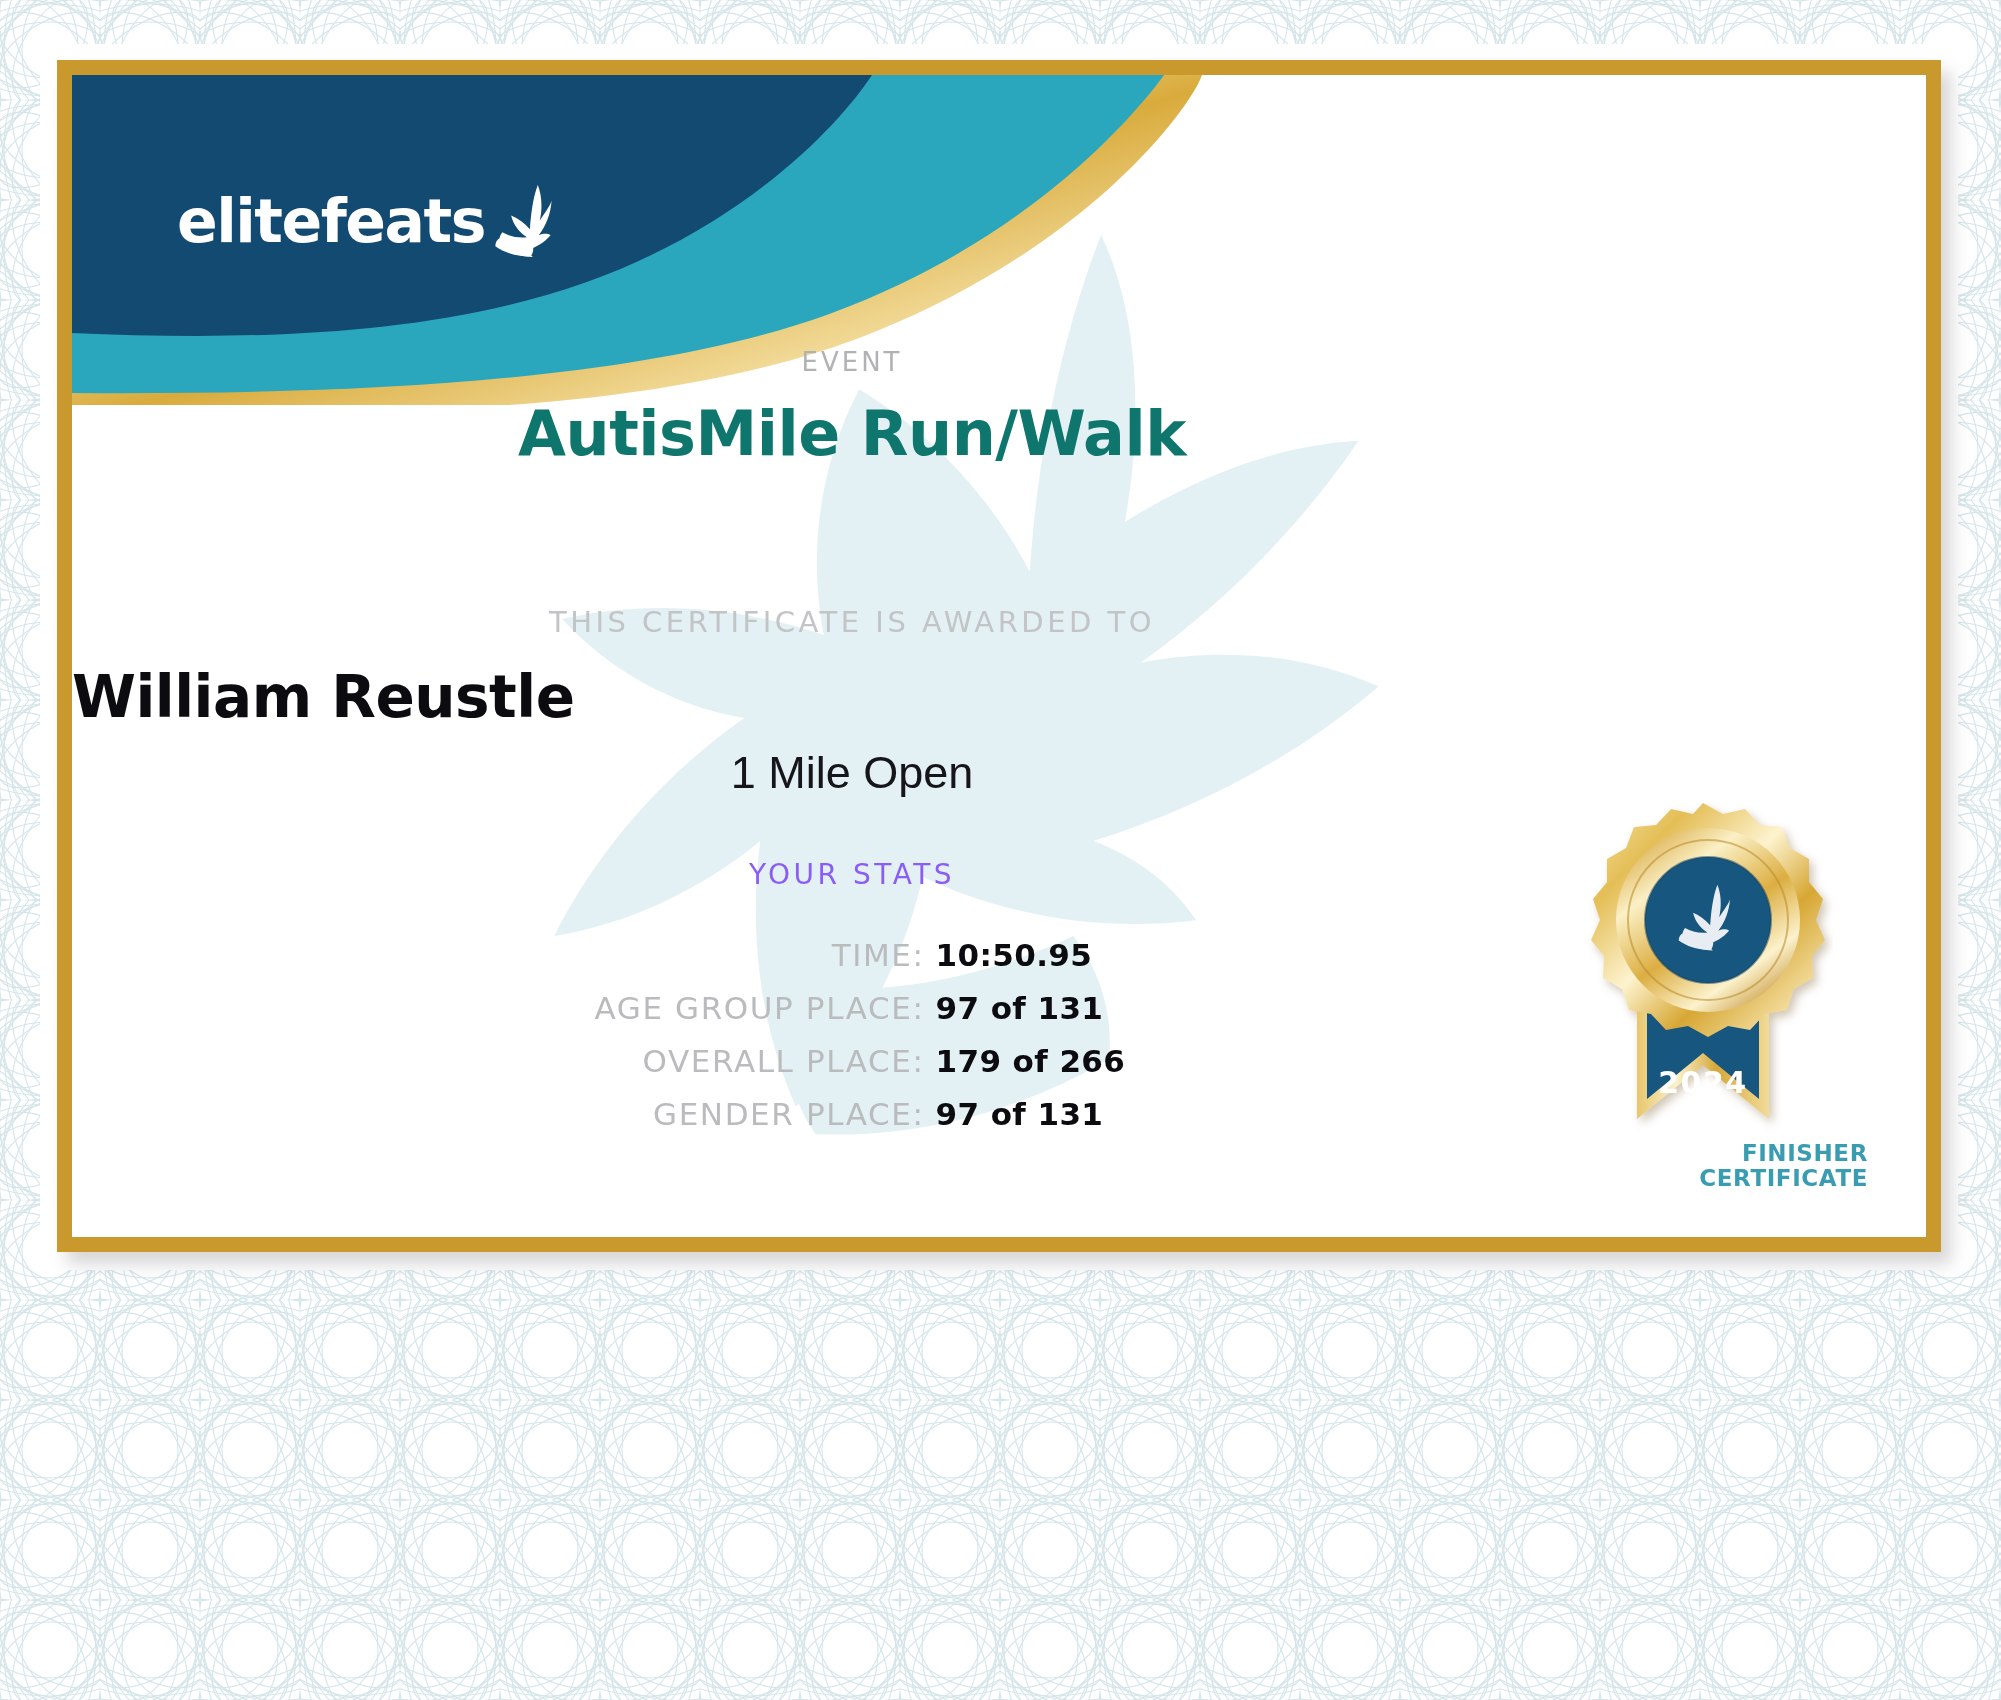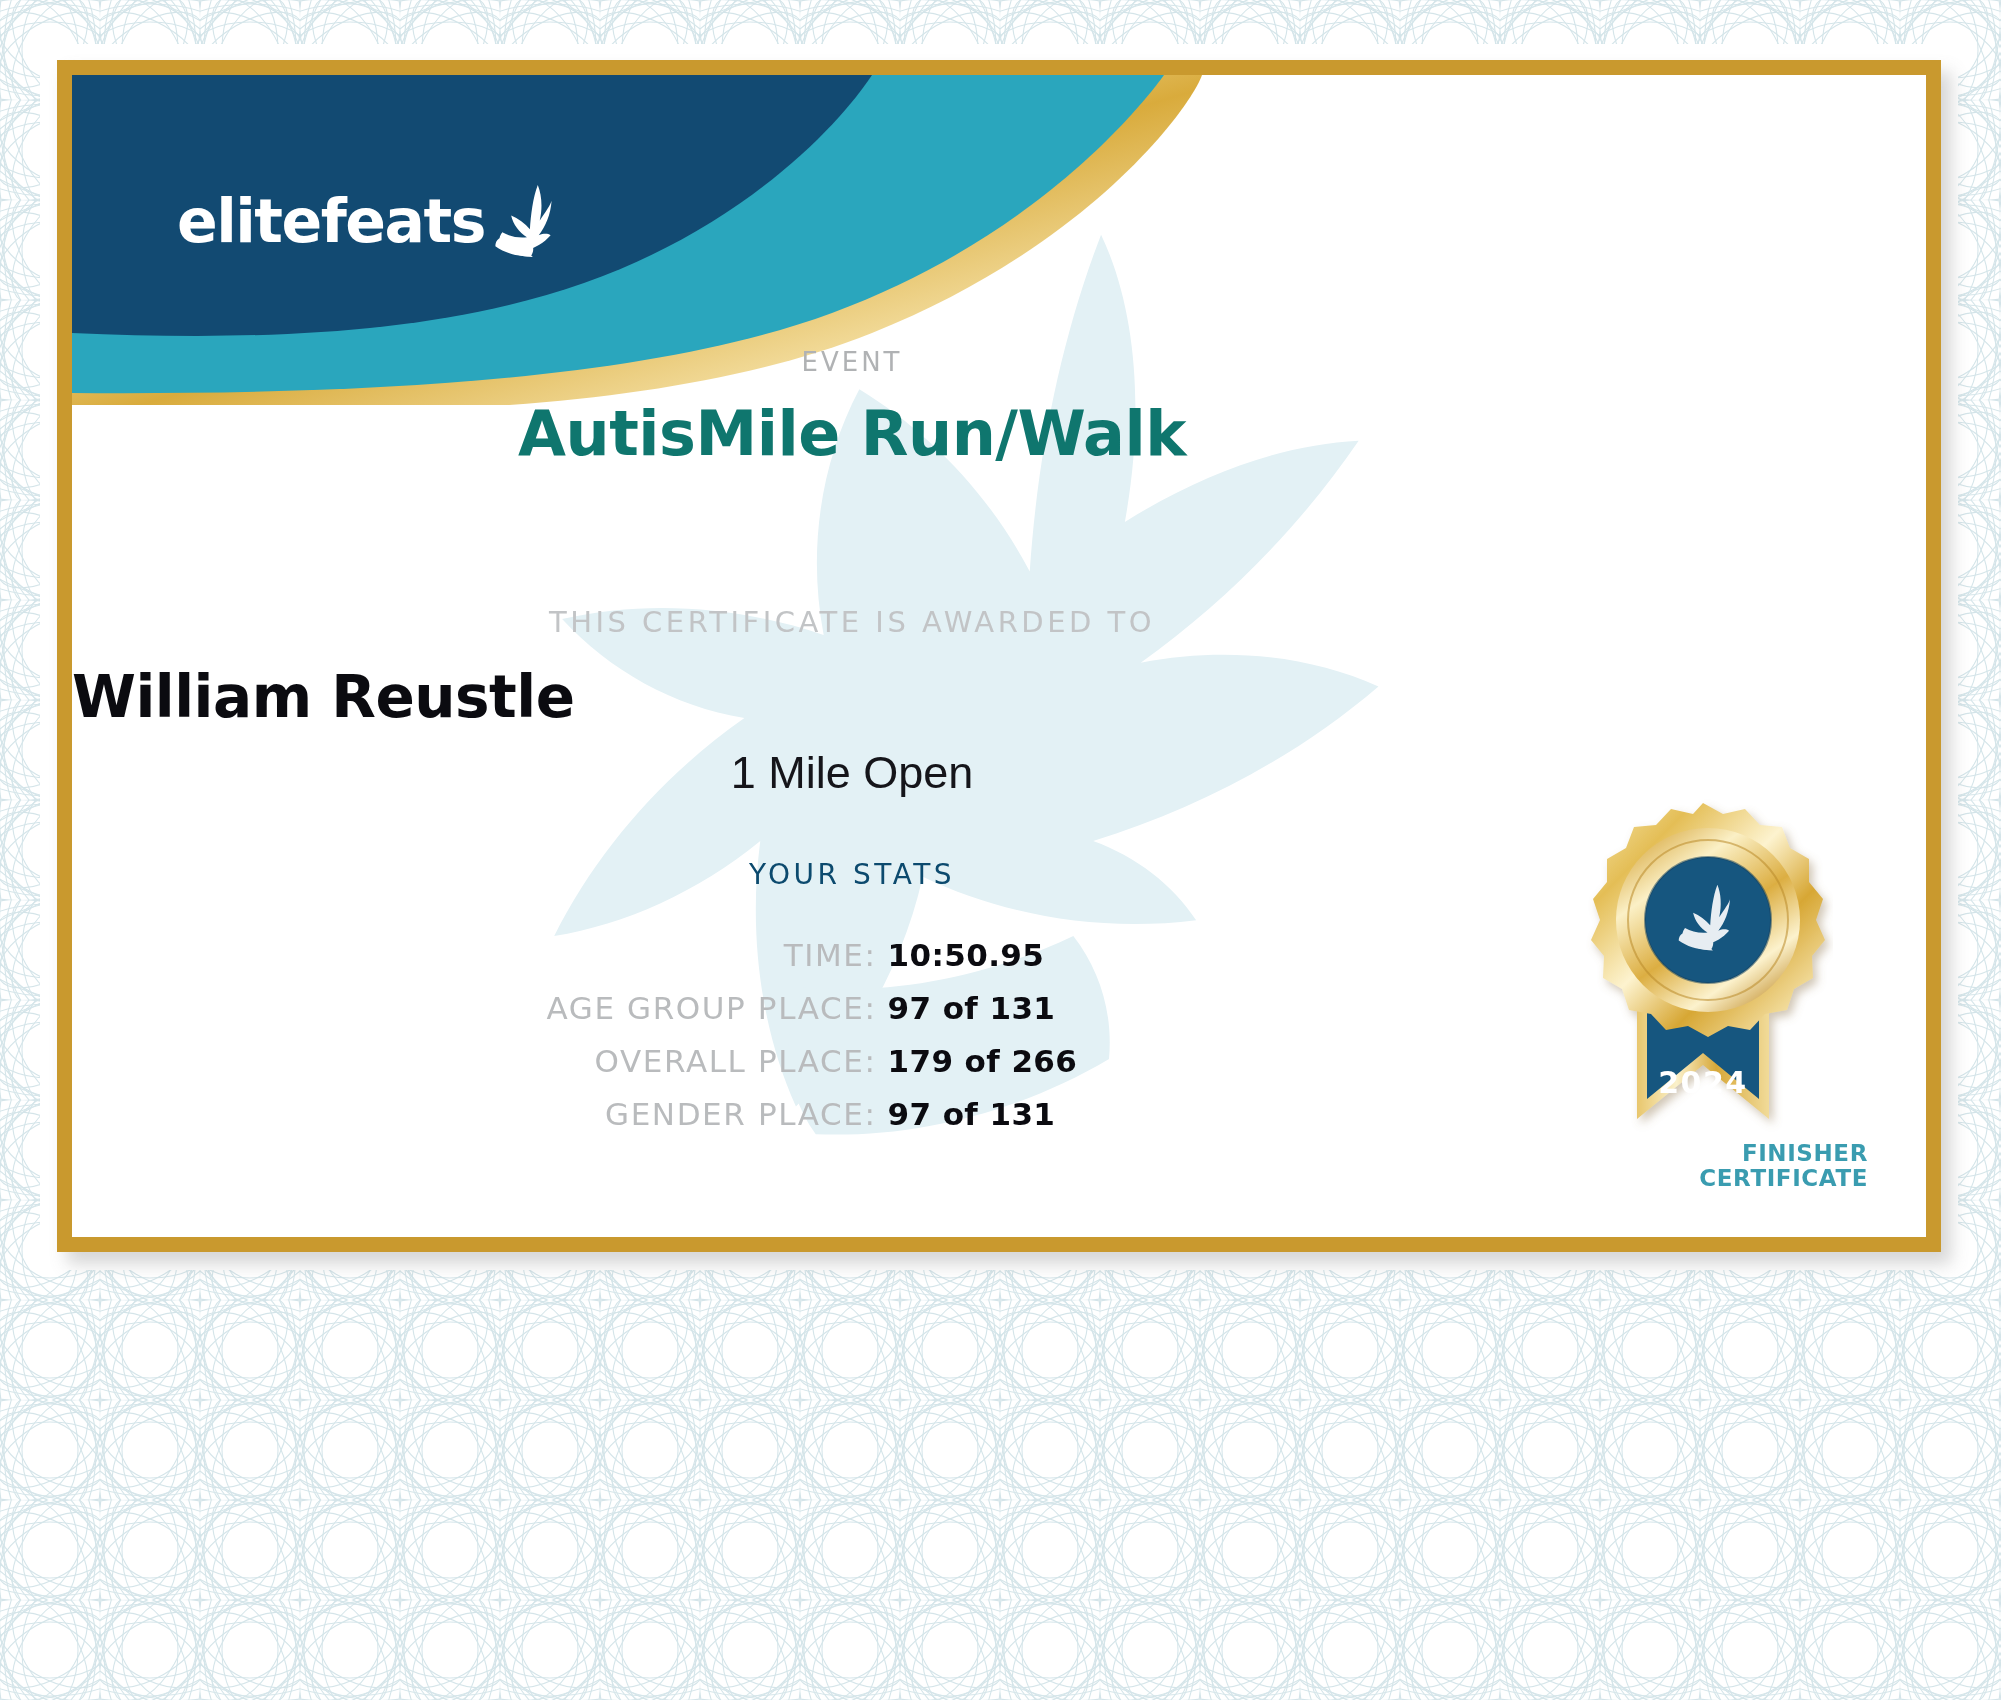--- a/index.html
+++ b/index.html
@@ -171,29 +171,30 @@
     color: #15151a;
   }
 
   #stats-label {
     position: absolute;
     left: 0;
     top: 783px;
     width: 1560px;
     font-size: 28px;
     letter-spacing: 3.5px;
-    color: #0c4a6e;
+    color: #8b5cf6;
   }
 
   
   #stats-list {
     position: absolute;
     left: 0;
     top: 862px;
     width: 1560px;
+    padding-left: 48px;
   }
   .stat-row {
     display: flex;
     justify-content: center;
     align-items: baseline;
     margin-bottom: 17px;
     white-space: nowrap;
   }
   .stat-label {
     font-family: "DejaVu Sans", sans-serif;

